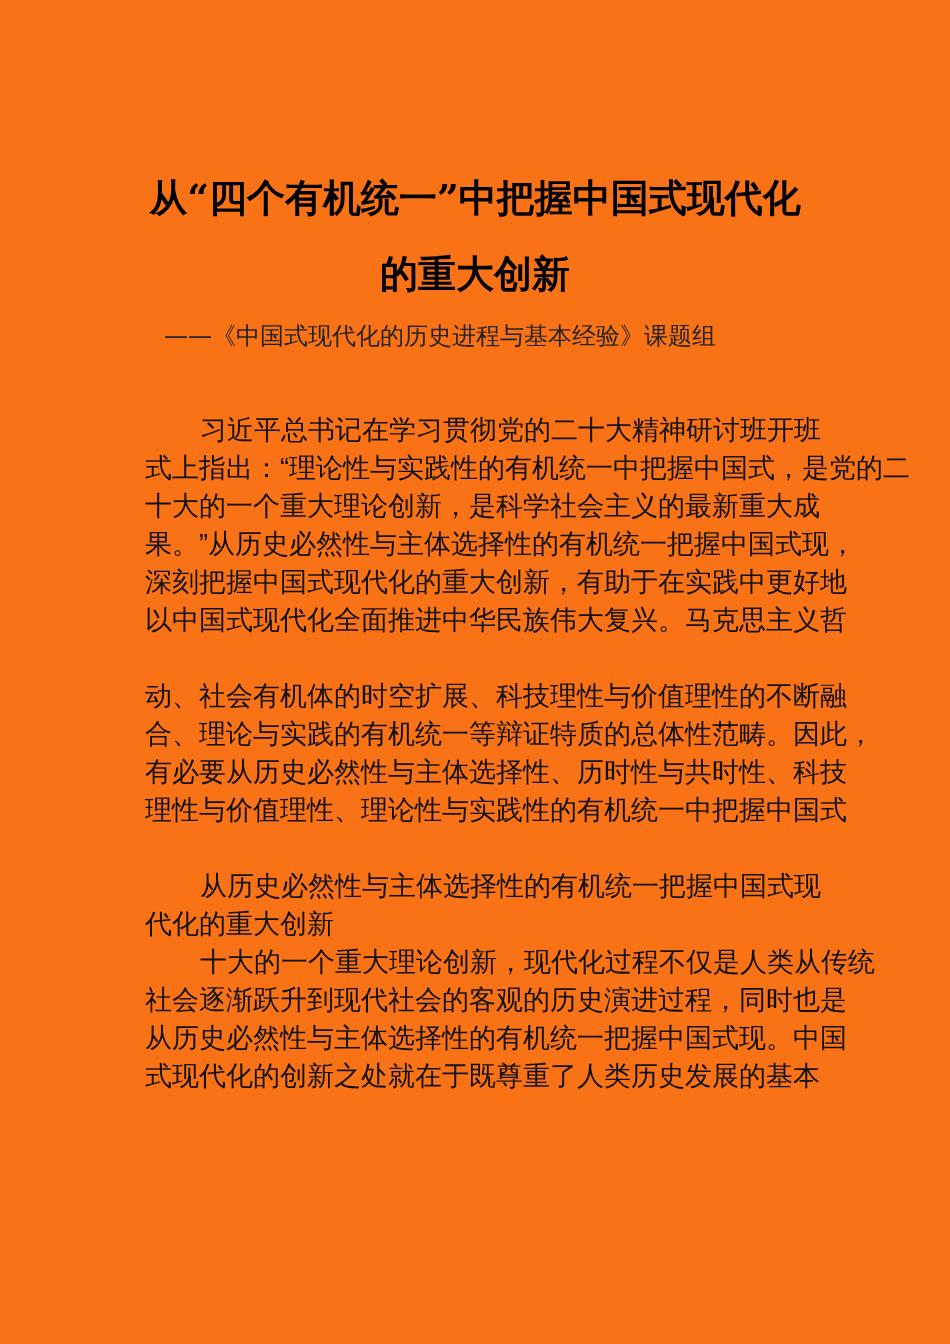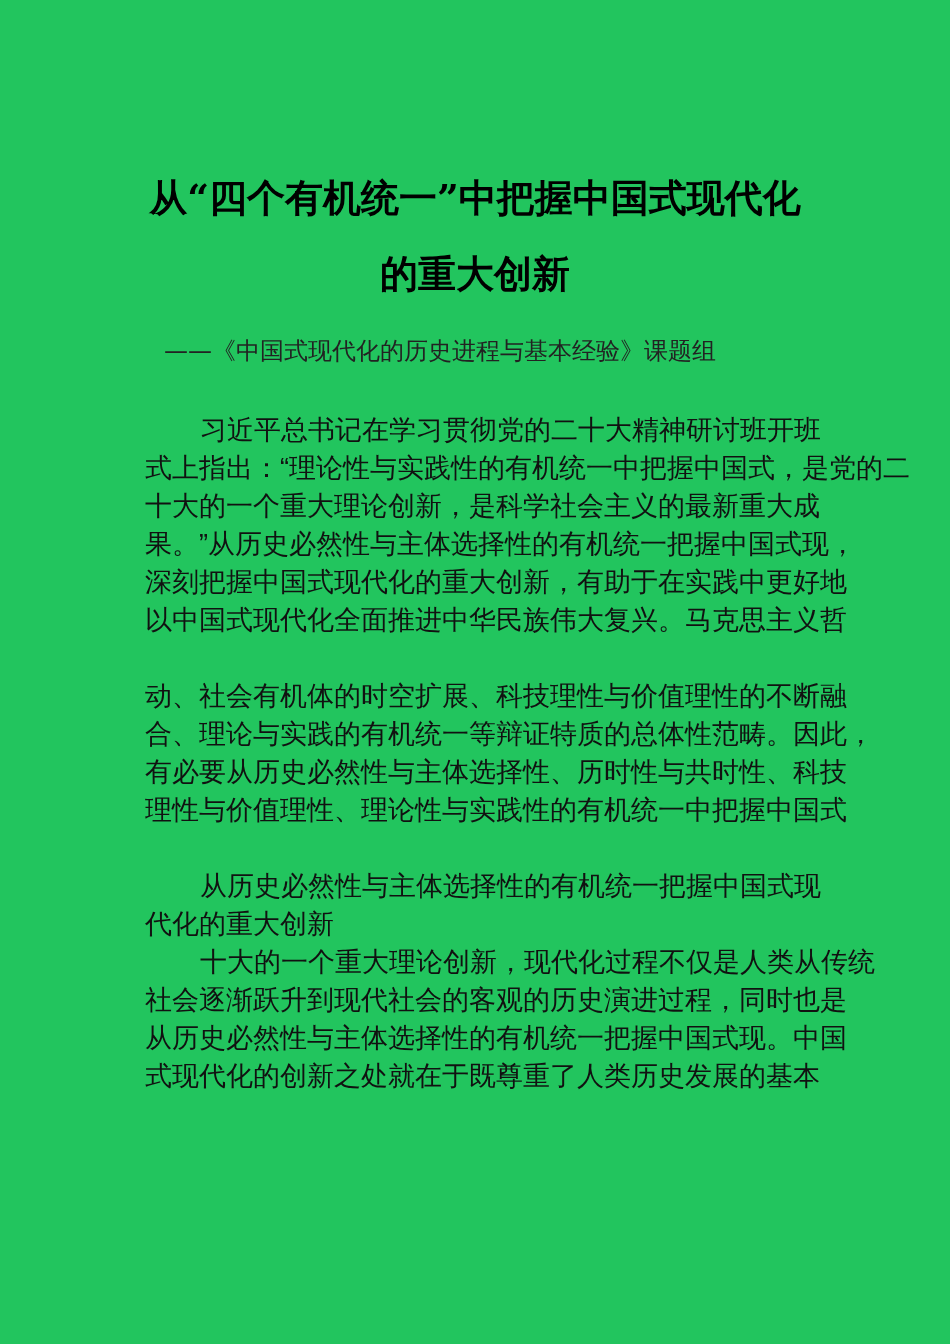--- a/index.html
+++ b/index.html
@@ -13,42 +13,42 @@
     position: relative;
     overflow: hidden;
     font-family: "DejaVu Serif", "Liberation Serif", serif;
     color: #111111;
   }
   .page {
     position: absolute;
     left: 0; top: 0;
     width: 950px;
     height: 1344px;
-    background: #22c55e;
+    background: #f97316;
   }
   .title {
     position: absolute;
     left: 0;
     width: 950px;
     text-align: center;
     font-weight: bold;
     font-size: 38px;
     line-height: 44px;
     letter-spacing: 0px;
     color: #000000;
     font-family: "DejaVu Serif", "Liberation Serif", serif;
   }
   .title.l1 { top: 176px; }
   .title.l2 { top: 252px; }
   .subtitle {
     position: absolute;
     left: 0;
     width: 880px;
     text-align: center;
-    top: 335px;
+    top: 320px;
     font-size: 24px;
     line-height: 32px;
     color: #222222;
     font-family: "DejaVu Sans", "Liberation Sans", sans-serif;
   }
   .body-line {
     position: absolute;
     left: 145px;
     width: 680px;
     font-size: 27px;

